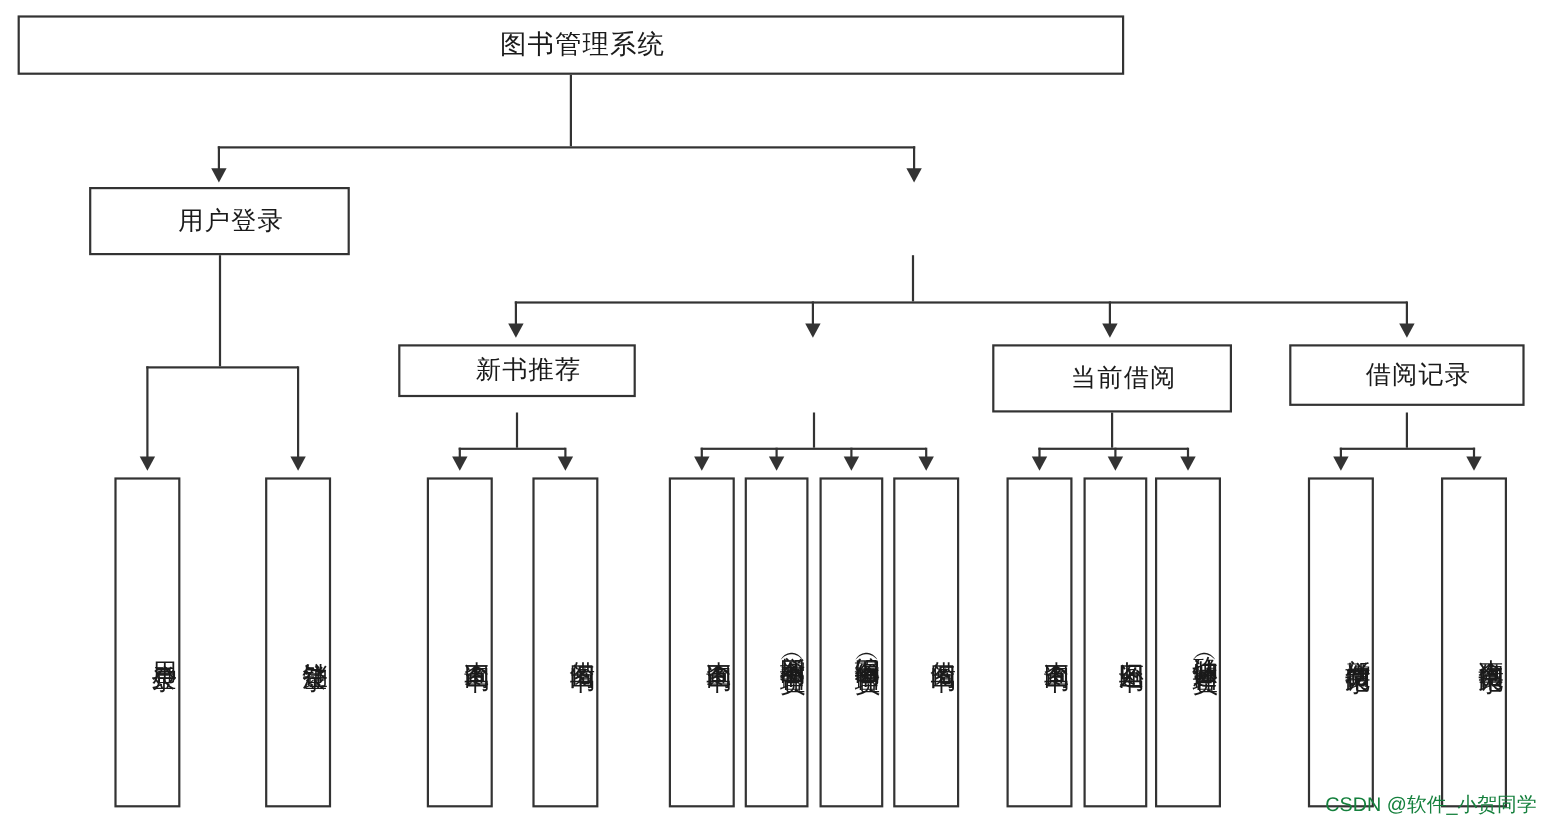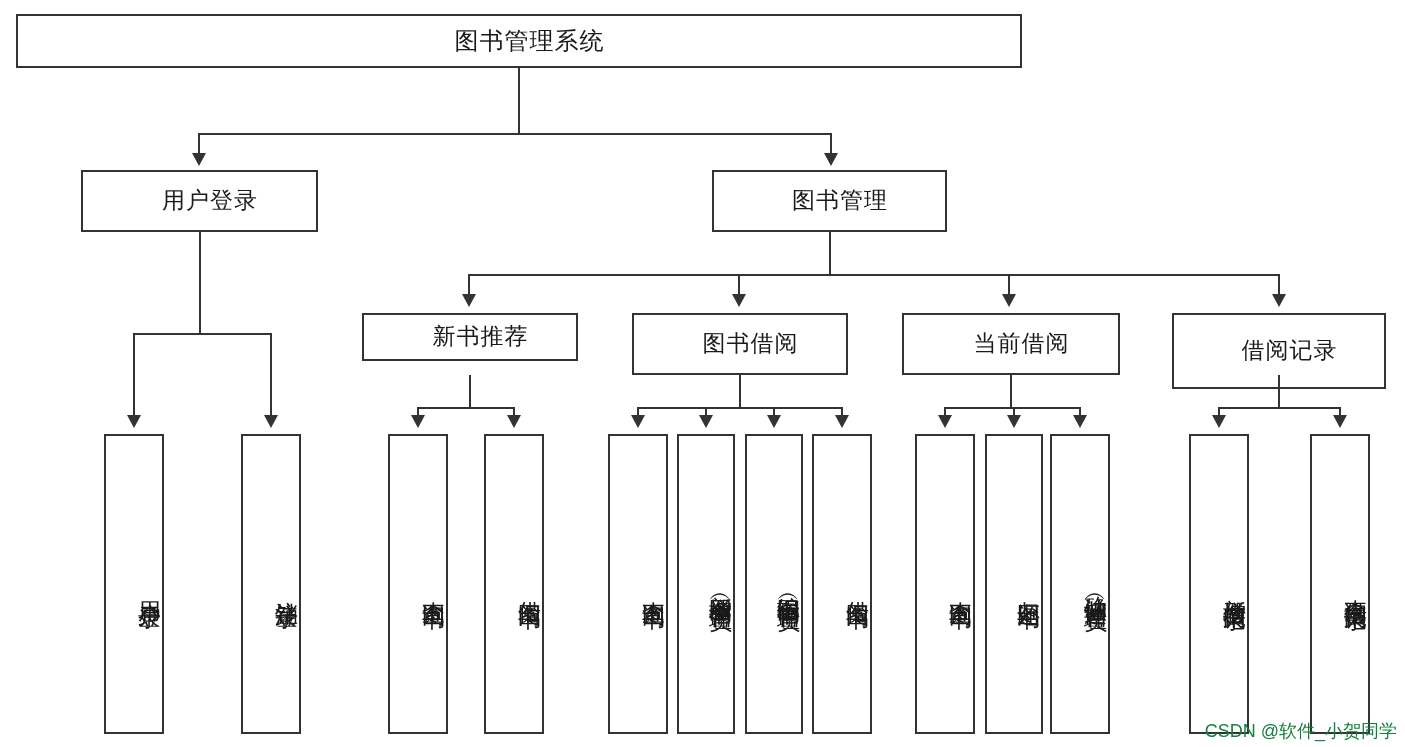--- a/index.html
+++ b/index.html
@@ -85,23 +85,20 @@
   <div class="lineH" style="left:198px;top:133px;width:634px;"></div>
 
   <div class="lineV" style="left:198px;top:133px;height:22px;"></div>
   <div class="arrow" style="left:192px;top:153px;"></div>
   <div class="lineV" style="left:830px;top:133px;height:22px;"></div>
   <div class="arrow" style="left:824px;top:153px;"></div>
 
   <div class="node h" style="left:81px;top:170px;width:237px;height:62px;">
     <span>用户登录</span>
   </div>
-  <div class="node h" style="left:712px;top:170px;width:235px;height:62px;">
-    <span>图书管理</span>
-  </div>
 
   <div class="lineV" style="left:199px;top:232px;height:101px;"></div>
   <div class="lineH" style="left:133px;top:333px;width:138px;"></div>
   <div class="lineV" style="left:133px;top:333px;height:84px;"></div>
   <div class="arrow" style="left:127px;top:415px;"></div>
   <div class="lineV" style="left:270px;top:333px;height:84px;"></div>
   <div class="arrow" style="left:264px;top:415px;"></div>
 
   <div class="lineV" style="left:829px;top:232px;height:42px;"></div>
   <div class="lineH" style="left:468px;top:274px;width:811px;"></div>
@@ -110,27 +107,24 @@
   <div class="lineV" style="left:738px;top:274px;height:22px;"></div>
   <div class="arrow" style="left:732px;top:294px;"></div>
   <div class="lineV" style="left:1008px;top:274px;height:22px;"></div>
   <div class="arrow" style="left:1002px;top:294px;"></div>
   <div class="lineV" style="left:1278px;top:274px;height:22px;"></div>
   <div class="arrow" style="left:1272px;top:294px;"></div>
 
   <div class="node h" style="left:362px;top:313px;width:216px;height:48px;">
     <span>新书推荐</span>
   </div>
-  <div class="node h" style="left:632px;top:313px;width:216px;height:62px;">
-    <span>图书借阅</span>
-  </div>
   <div class="node h" style="left:902px;top:313px;width:218px;height:62px;">
     <span>当前借阅</span>
   </div>
-  <div class="node h" style="left:1172px;top:313px;width:214px;height:76px;">
+  <div class="node h" style="left:1172px;top:313px;width:214px;height:56px;">
     <span>借阅记录</span>
   </div>
 
   <div class="lineV" style="left:469px;top:375px;height:32px;"></div>
   <div class="lineH" style="left:417px;top:407px;width:97px;"></div>
   <div class="lineV" style="left:417px;top:407px;height:10px;"></div>
   <div class="arrow" style="left:411px;top:415px;"></div>
   <div class="lineV" style="left:513px;top:407px;height:10px;"></div>
   <div class="arrow" style="left:507px;top:415px;"></div>
 

